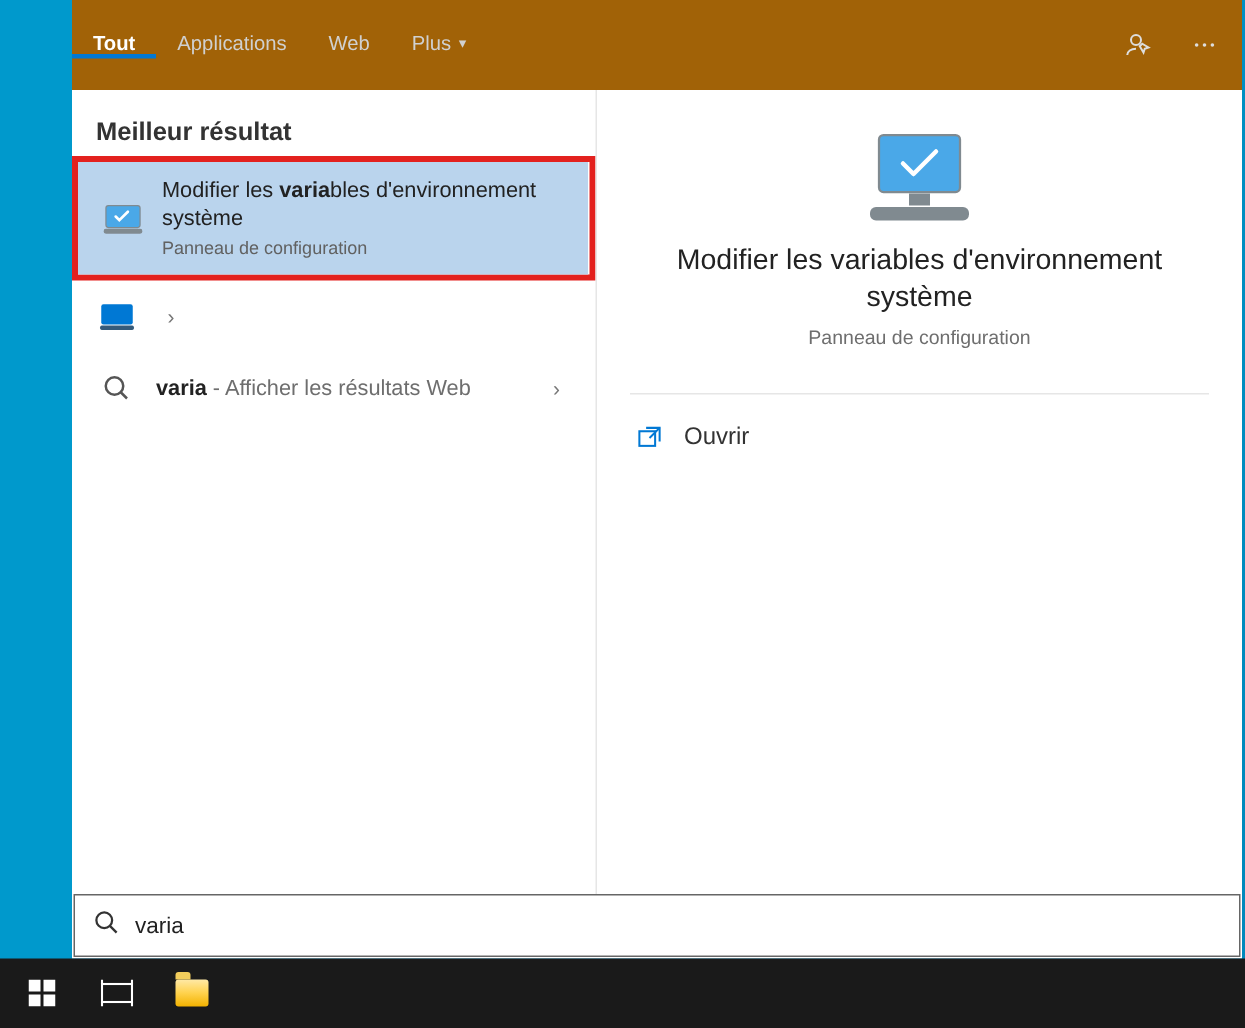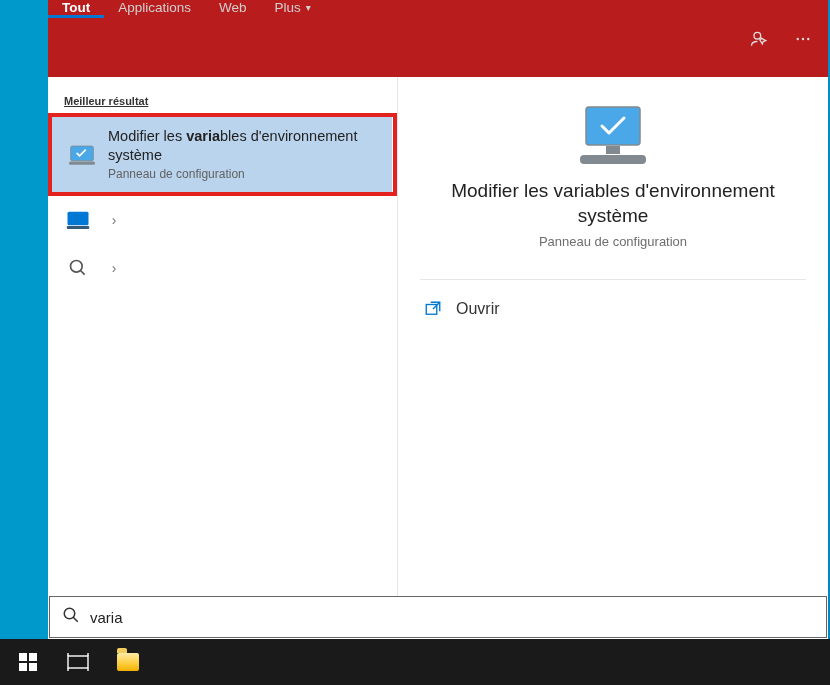--- a/index.html
+++ b/index.html
@@ -1,31 +1,31 @@
 <!DOCTYPE html>
 <html><head>
   <meta charset="utf-8">
   <style>
     * { margin: 0; padding: 0; box-sizing: border-box; font-family: "Segoe UI", Arial, sans-serif; }
     body { width: 830px; height: 685px; background: #cce5e5; overflow: hidden; }
     .desktop { width: 100%; height: 100%; background: linear-gradient(135deg,#0099cc,#0088bb); position: relative; }
     .left-border { position:absolute; left:0; top:0; bottom:0; width:48px; background:#0099cc; }
     .search-panel { position:absolute; top:0; left:48px; right:2px; bottom:46px; background:#fff; display:flex; flex-direction:column; }
     
-    .tabs { height:77px; background:#b91c1c; display:flex; align-items:flex-start; color:#fff; font-size:13.5px; position:relative; }
+    .tabs { height:60px; background:#a16207; display:flex; align-items:center; color:#fff; font-size:13.5px; position:relative; }
     .tab { display:flex; align-items:center; padding:0 14px; color:#d0d0d0; cursor:pointer; border-bottom:3px solid transparent; }
     .tab.active { color:#fff; border-bottom-color:#0078d4; font-weight:600; }
     .tab .chev { margin-left:5px; font-size:10px; }
     .tabs-right { position:absolute; right:6px; top:0; bottom:0; display:flex; align-items:center; gap:6px; }
     .tabs-right .icon-btn { width:38px; height:60px; display:flex; align-items:center; justify-content:center; color:#ddd; cursor:pointer; }
     
     .main { flex:1; display:flex; overflow:hidden; }
     .left { width:350px; border-right:1px solid #e6e6e6; overflow-y:auto; padding-top:8px; }
     .right { flex:1; display:flex; flex-direction:column; }
-    .section-title { font-size:11px; font-weight:600; color:#333; padding:10px 16px 6px 16px;text-decoration:underline; }
+    .section-title { font-size:17px; font-weight:600; color:#333; padding:10px 16px 6px 16px; }
     
     .result-item { display:flex; align-items:center; gap:12px; padding:10px 16px; cursor:pointer; position:relative; }
     .result-item.best { background:#bad4ed; margin:0 1px 0 0; }
     .highlight-box { border:4px solid #e3211e; margin:0; }
     .result-icon { width:28px; height:28px; flex-shrink:0; display:flex; align-items:center; justify-content:center; }
     .result-text { flex:1; line-height:1.3; }
     .result-title { font-size:14.5px; color:#222; }
     .result-sub { font-size:12px; color:#616161; margin-top:2px; }
     .bold { font-weight:700; }
     .chevron { width:20px; color:#777; font-size:14px; text-align:center; }
@@ -132,20 +132,25 @@
         </div>
 
 
         <div class="result-item">
           <div class="result-icon">
             <svg width="20" height="20" viewBox="0 0 24 24" fill="none" stroke="#555" stroke-width="2">
                 <circle cx="10" cy="10" r="7"></circle>
                 <line x1="20" y1="20" x2="15" y2="15"></line>
               </svg>
           </div>
+          <div class="result-text">
+            <div class="result-title">
+              <span class="bold">varia</span><span style="color:#6e6e6e"> - Afficher les résultats Web</span>
+            </div>
+          </div>
           <div class="chevron">›</div>
         </div>
       </div>
 
       <div class="right">
         <div class="detail-hero">
           <div class="detail-icon-wrap">
             <svg width="70" height="62" viewBox="0 0 70 62">
               <rect x="8" y="2" width="54" height="38" rx="3" fill="#4aa8e8" stroke="#808a90" stroke-width="1.5"></rect>
               <path d="M24 21 l7 7 l15 -15" stroke="#fff" stroke-width="3" fill="none" stroke-linecap="round" stroke-linejoin="round"></path>

